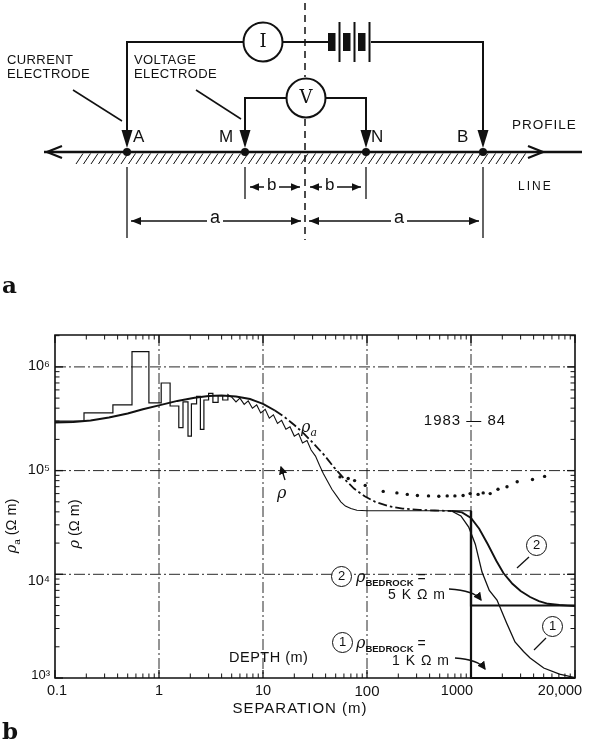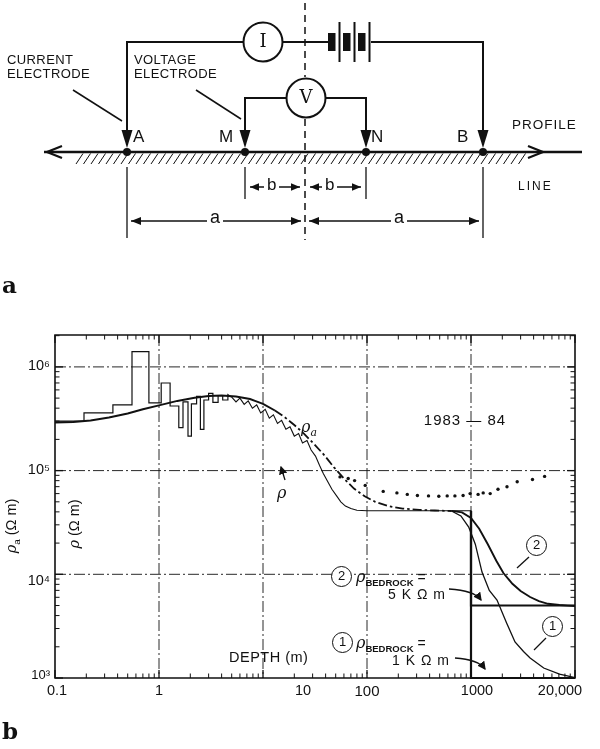--- a/index.html
+++ b/index.html
@@ -367,25 +367,26 @@
     </g>
   </svg>
 
   <div class="t rt" style="left:14px;top:358px;width:36px;font-size:14.5px;">10⁶</div>
   <div class="t rt" style="left:14px;top:462px;width:36px;font-size:14.5px;">10⁵</div>
   <div class="t rt" style="left:14px;top:565px;width:36px;font-size:14.5px;margin-top:8px;">10⁴</div>
   <div class="t rt" style="left:14px;top:668px;width:36px;font-size:13px;">10³</div>
 
   <div class="t ctr" style="left:42px;top:683px;width:30px;font-size:14.5px;text-align:center;">0.1</div>
   <div class="t ctr" style="left:149px;top:683px;width:20px;font-size:14.5px;">1</div>
-  <div class="t ctr" style="left:248px;top:683px;width:30px;font-size:14.5px;margin-left:40px;">10</div>
+  <div class="t ctr" style="left:248px;top:683px;width:30px;font-size:14.5px;">10</div>
   <div class="t ctr" style="left:347px;top:683px;width:40px;font-size:15px;">100</div>
-  <div class="t ctr" style="left:452px;top:683px;width:50px;font-size:14.5px;">1000</div>
+  <div class="t ctr" style="left:432px;top:683px;width:50px;font-size:14.5px;">1000</div>
   <div class="t ctr" style="left:528px;top:683px;width:64px;font-size:14.5px;">20,000</div>
 
+  <div class="t ctr" style="left:180px;top:700px;width:240px;font-size:15px;letter-spacing:1px;">SEPARATION  (m)</div>
   <div class="t" style="left:229px;top:650px;font-size:14.5px;letter-spacing:.5px;text-align:center;">DEPTH (m)</div>
 
   <div class="t rot" style="left:-28px;top:516px;width:84px;height:20px;font-size:14.5px;"><span class="serif it">ρ</span><sub>a</sub><span> (Ω m)</span></div>
   <div class="t rot" style="left:35px;top:514px;width:84px;height:20px;font-size:14.5px;"><span class="serif it">ρ</span><span> (Ω m)</span></div>
 
   <div class="t ctr" style="left:385px;top:412px;width:160px;font-size:15px;letter-spacing:1px;">1983 — 84</div>
 
   <div class="t serif it" style="left:301px;top:418px;font-size:16px;text-align:center;"><span>ρ</span><sub>a</sub></div>
   <div class="t serif it" style="left:277px;top:484px;font-size:16px;">ρ</div>
 

